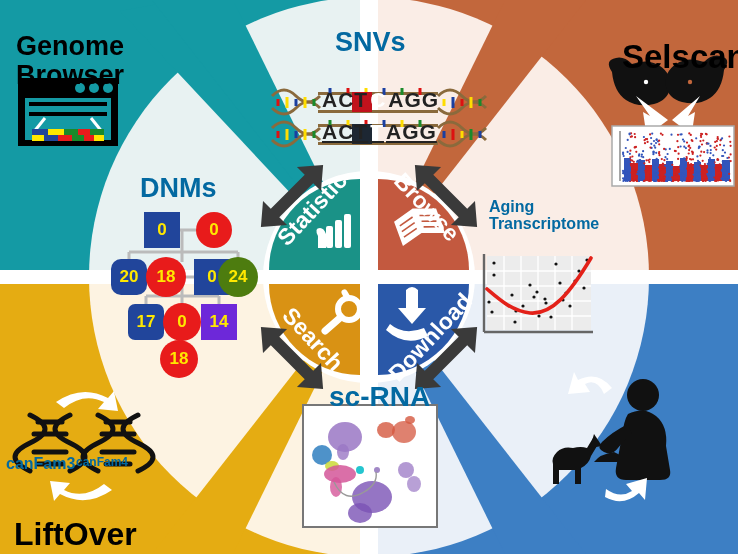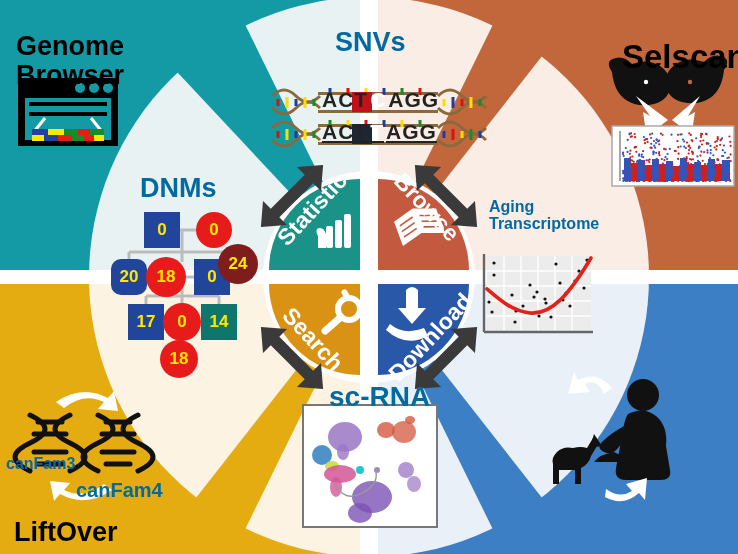--- a/index.html
+++ b/index.html
@@ -906,44 +906,44 @@
     </g>
   </svg>
 
   <div>
     <div style="position:absolute;left:144px;top:212px;width:36px;height:36px;background:#21459B;color:#FFE800;font:bold 17px 'Liberation Sans',sans-serif;display:flex;align-items:center;justify-content:center;">0</div>
     <div style="position:absolute;left:196px;top:212px;width:36px;height:36px;border-radius:50%;background:#E81B1B;color:#FFE800;font:bold 17px 'Liberation Sans',sans-serif;display:flex;align-items:center;justify-content:center;">0</div>
 
     <div style="position:absolute;left:111px;top:259px;width:36px;height:36px;background:#21459B;color:#FFE800;font:bold 17px 'Liberation Sans',sans-serif;display:flex;align-items:center;justify-content:center;border-radius:10px;">20</div>
     <div style="position:absolute;left:146px;top:257px;width:40px;height:40px;border-radius:50%;background:#E81B1B;color:#FFE800;font:bold 17px 'Liberation Sans',sans-serif;display:flex;align-items:center;justify-content:center;">18</div>
     <div style="position:absolute;left:194px;top:259px;width:36px;height:36px;background:#21459B;color:#FFE800;font:bold 17px 'Liberation Sans',sans-serif;display:flex;align-items:center;justify-content:center;">0</div>
-    <div style="position:absolute;left:218px;top:244px;width:40px;height:40px;border-radius:50%;background:#7f1d1d;color:#FFE800;font:bold 17px 'Liberation Sans',sans-serif;display:flex;align-items:center;justify-content:center;">24</div>
-
-    <div style="position:absolute;left:128px;top:304px;width:36px;height:36px;background:#21459B;color:#FFE800;font:bold 17px 'Liberation Sans',sans-serif;display:flex;align-items:center;justify-content:center;">17</div>
+    <div style="position:absolute;left:218px;top:257px;width:40px;height:40px;border-radius:50%;background:#4d7c0f;color:#FFE800;font:bold 17px 'Liberation Sans',sans-serif;display:flex;align-items:center;justify-content:center;">24</div>
+
+    <div style="position:absolute;left:128px;top:304px;width:36px;height:36px;background:#21459B;color:#FFE800;font:bold 17px 'Liberation Sans',sans-serif;display:flex;align-items:center;justify-content:center;border-radius:7px;">17</div>
     <div style="position:absolute;left:163px;top:303px;width:38px;height:38px;border-radius:50%;background:#E81B1B;color:#FFE800;font:bold 17px 'Liberation Sans',sans-serif;display:flex;align-items:center;justify-content:center;">0</div>
-    <div style="position:absolute;left:201px;top:304px;width:36px;height:36px;background:#0f766e;color:#FFE800;font:bold 17px 'Liberation Sans',sans-serif;display:flex;align-items:center;justify-content:center;">14</div>
+    <div style="position:absolute;left:201px;top:304px;width:36px;height:36px;background:#6d28d9;color:#FFE800;font:bold 17px 'Liberation Sans',sans-serif;display:flex;align-items:center;justify-content:center;">14</div>
 
     <div style="position:absolute;left:160px;top:340px;width:38px;height:38px;border-radius:50%;background:#E81B1B;color:#FFE800;font:bold 17px 'Liberation Sans',sans-serif;display:flex;align-items:center;justify-content:center;">18</div>
   </div>
 
   <div style="position:absolute;left:322px;top:88px;font:bold 21px 'Liberation Sans',sans-serif;color:#222;letter-spacing:1px;">
     <span>ACT</span><span style="color:#ffffff;padding:0 2px;">C</span><span>AGG</span>
   </div>
   <div style="position:absolute;left:322px;top:120px;font:bold 21px 'Liberation Sans',sans-serif;color:#222;letter-spacing:1px;text-decoration:underline;">
     <span>ACT</span><span style="color:#ffffff;padding:0 2px;">T</span><span>AGG</span>
   </div>
 
   <div class="label w" style="left:16px;top:12px;font-size:27px;">Genome<br>Browser</div>
 
   <div class="label w" style="left:622px;top:20px;font-size:33px;">Selscan</div>
 
-  <div class="label w" style="left:14px;top:498px;font-size:27px;">LiftOver</div>
+  <div class="label w" style="left:14px;top:498px;font-size:32px;">LiftOver</div>
 
   <div class="label k" style="left:6px;top:456px;font-size:16px;text-align:right;">canFam3</div>
-  <div class="label k" style="left:76px;top:480px;font-size:20px;">canFam4</div>
+  <div class="label k" style="left:76px;top:456px;font-size:12px;">canFam4</div>
 
 
   <div class="label k" style="left:335px;top:28px;font-size:27px;">SNVs</div>
 
   <div class="label k" style="left:140px;top:174px;font-size:27px;">DNMs</div>
 
   <div class="label k" style="left:489px;top:184px;font-size:16px;text-align:left;margin-top:15px;">Aging<br>Transcriptome</div>
 
   <div class="label k" style="left:329px;top:382px;font-size:28px;">sc-RNA</div>
 

